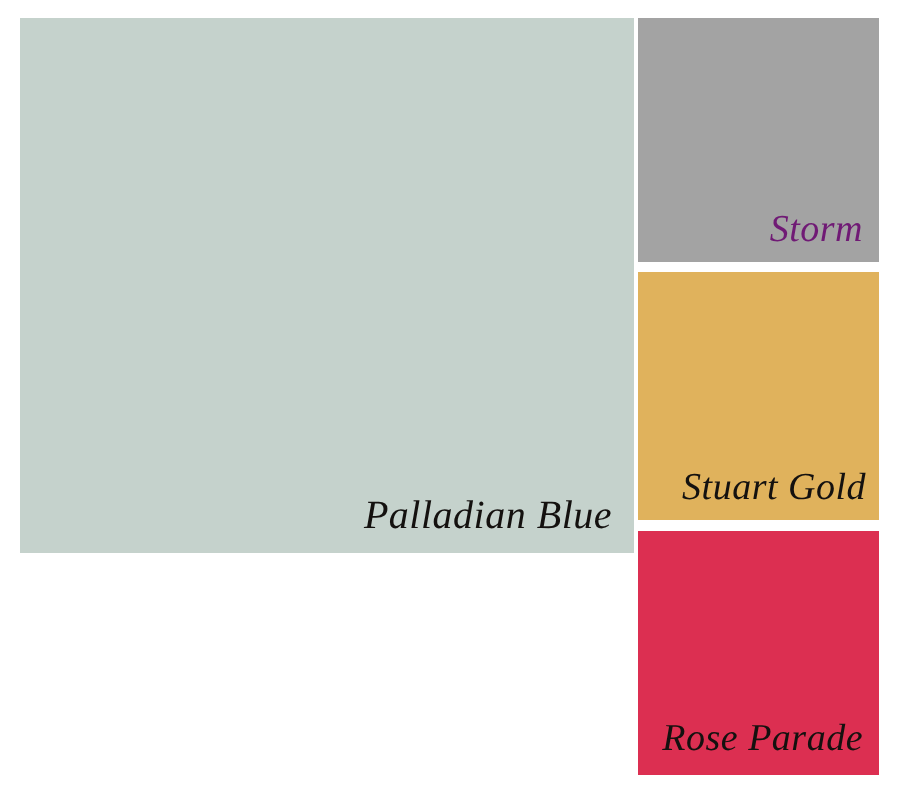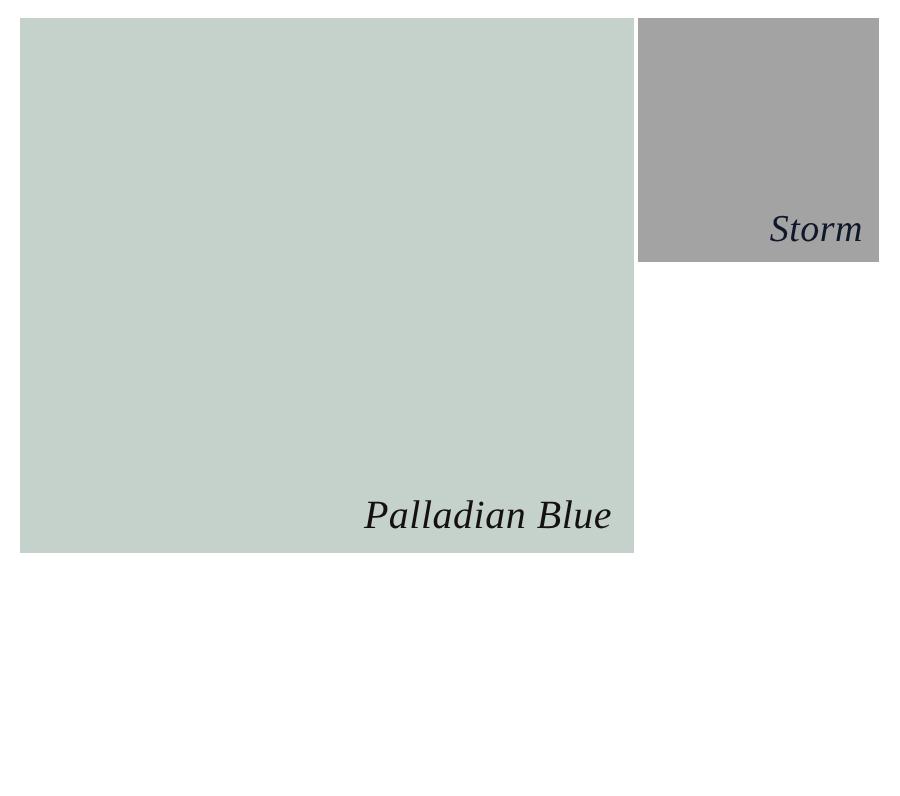--- a/index.html
+++ b/index.html
@@ -96,18 +96,24 @@
 </head>
 <body>
 
 <div id="palette-board" style="background-color: rgb(255, 255, 255);">
 
   <div class="swatch" id="swatch-palladian-blue" style="background-color: rgb(197, 210, 204);">
     <span class="swatch-label" style="color: rgb(20, 17, 15);">Palladian Blue</span>
   </div>
 
   <div class="swatch" id="swatch-storm" style="background-color: rgb(163, 163, 163);">
-    <span class="swatch-label" style="color: #0f172a;">Storm</span>
+    <span class="swatch-label" style="color: #701a75;">Storm</span>
   </div>
 
+  <div class="swatch" id="swatch-stuart-gold" style="background-color: rgb(224, 178, 92);">
+    <span class="swatch-label" style="color: rgb(20, 17, 15);">Stuart Gold</span>
+  </div>
 
+  <div class="swatch" id="swatch-rose-parade" style="background-color: rgb(220, 47, 81);">
+    <span class="swatch-label" style="color: rgb(20, 17, 15);">Rose Parade</span>
+  </div>
 
 </div>
 
 </body></html>

